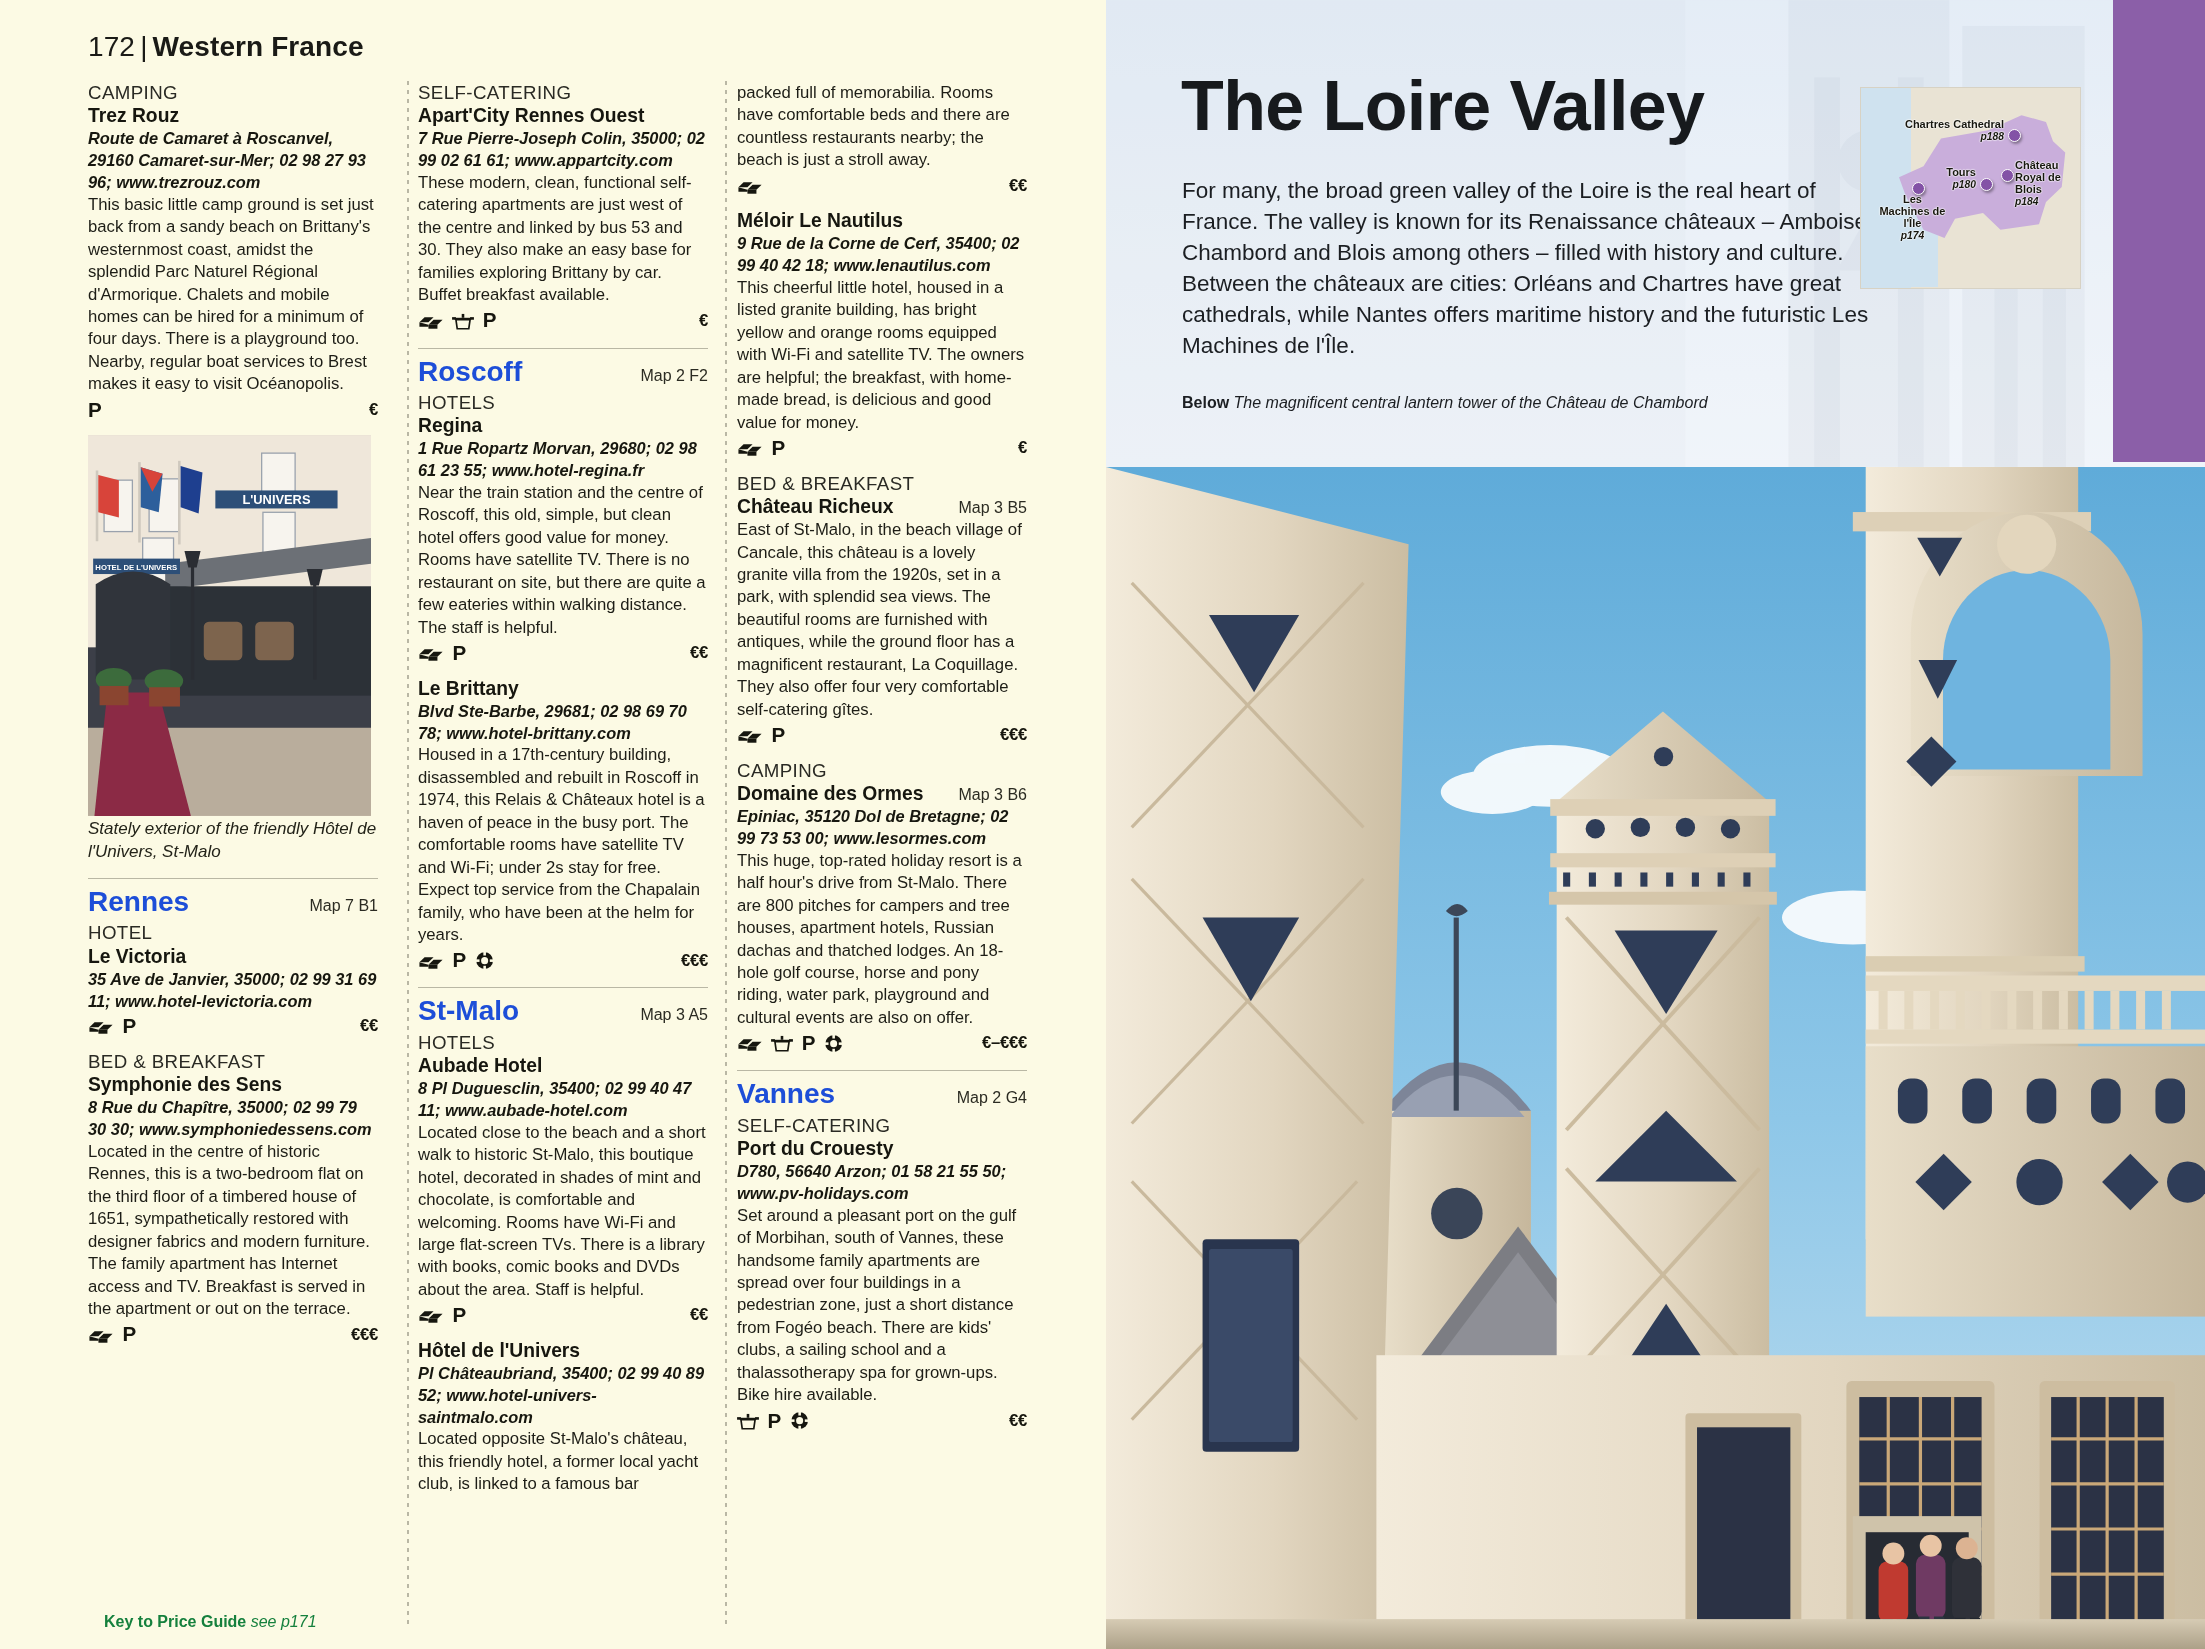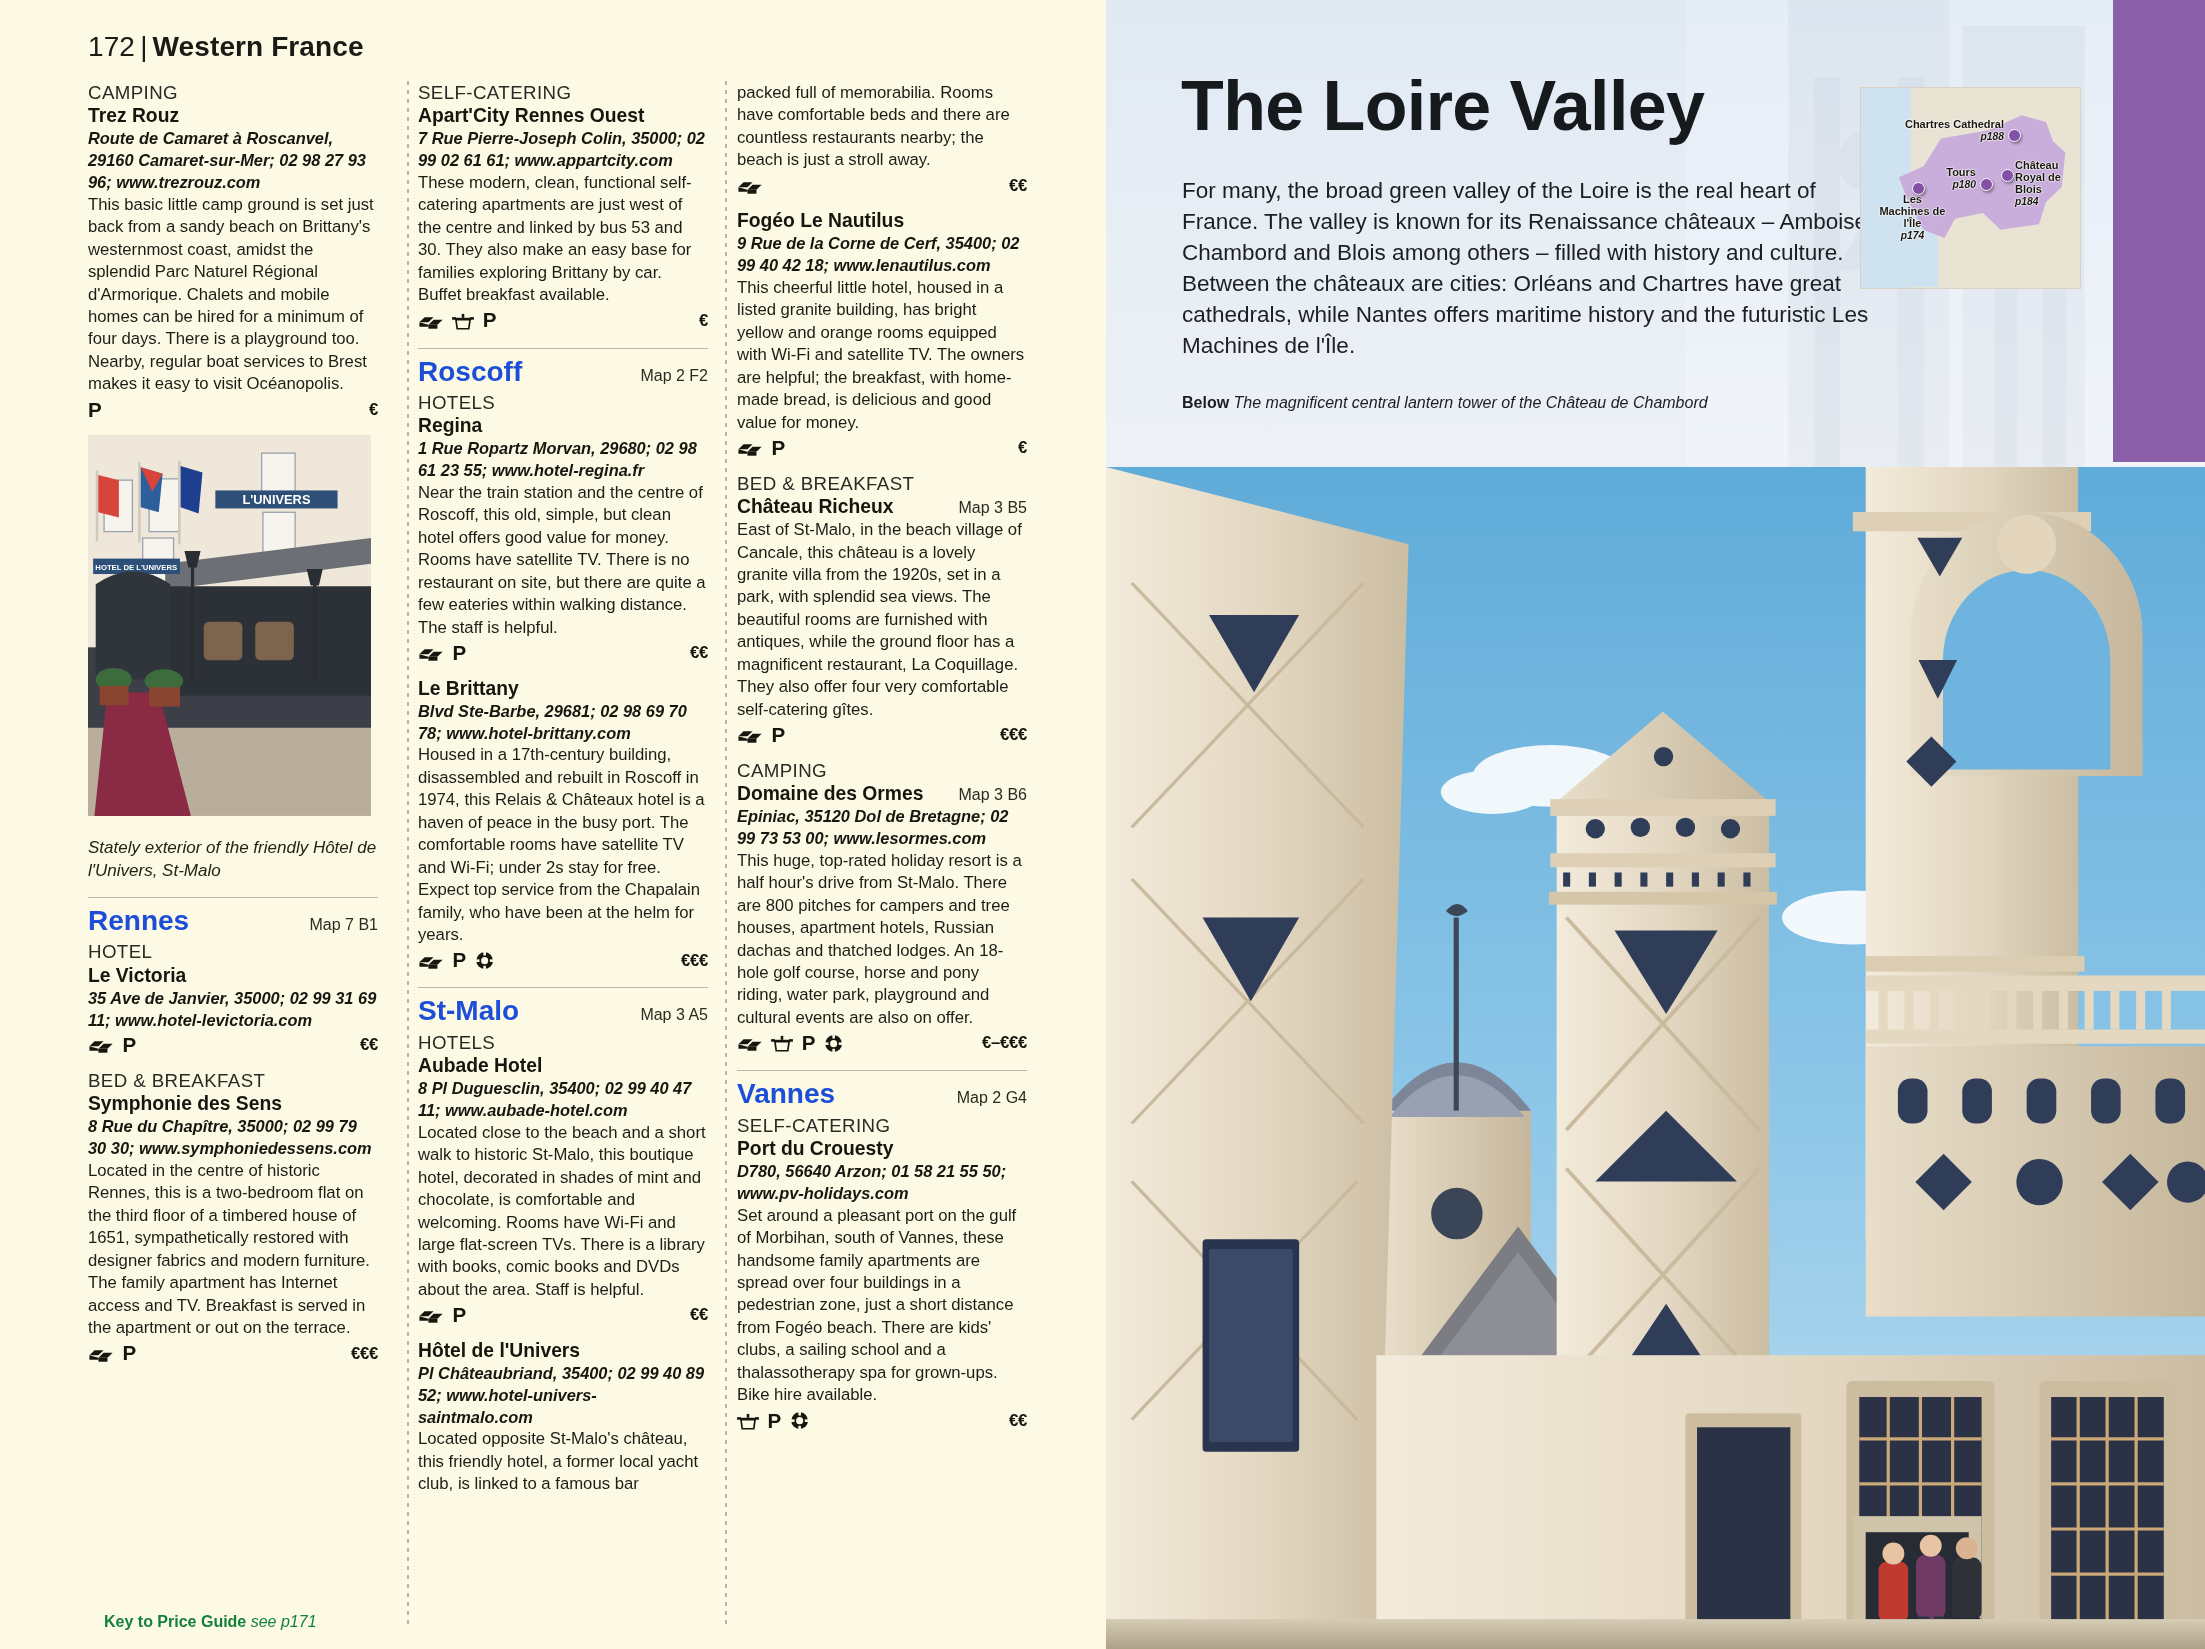--- a/index.html
+++ b/index.html
@@ -64,21 +64,21 @@
   
   .town-rule{border-top:1.3px solid #b9b7a4;margin:15.4px 0 0 0;}
   .town-head{
     display:flex;align-items:baseline;margin:9px 0 6.4px 0;
   }
   .town-name{font-size:28px;font-weight:700;color:#1d4ed8;line-height:1;}
   .town-map{margin-left:auto;font-size:16px;color:#2b2b22;}
 
   
   .photo-univers{
-    width:283px;height:381px;margin:14px 0 21px 0;position:relative;overflow:hidden;
+    width:283px;height:381px;margin:14px 0 2px 0;position:relative;overflow:hidden;
     background:#cbbfb4;
   }
   .caption{
     font-size:17px;font-style:italic;color:#232319;line-height:1.3;
   }
 
   .footer-key{
     position:absolute;left:104px;bottom:19.3px;
     font-size:16px;color:#15803d;
   }
@@ -400,21 +400,21 @@
                 <path d="M16 20 L24 12 L38 12 L30 20 Z" fill="#16160f"></path>
                 <path d="M2 16 L2 23 L16 23 L16 20 Z" fill="#16160f"></path>
                 <path d="M16 20 L16 26 L30 26 L30 20 Z" fill="#16160f"></path>
               </svg>
           </span>
           <span class="price">€€</span>
         </div>
       </div>
 
       <div class="entry">
-        <div class="name">Fogéo Le Nautilus</div>
+        <div class="name">Méloir Le Nautilus</div>
         <div class="addr">9 Rue de la Corne de Cerf, 35400; 02 99 40 42 18; www.lenautilus.com</div>
         <div class="desc">This cheerful little hotel, housed in a listed granite building, has bright yellow and orange rooms equipped with Wi-Fi and satellite TV. The owners are helpful; the breakfast, with home-made bread, is delicious and good value for money.</div>
         <div class="iconrow">
           <span class="ic">
             <svg class="icn" width="26" height="18" viewBox="0 0 40 28">
                 <path d="M2 16 L10 8 L24 8 L16 16 Z" fill="#16160f"></path>
                 <path d="M16 20 L24 12 L38 12 L30 20 Z" fill="#16160f"></path>
                 <path d="M2 16 L2 23 L16 23 L16 20 Z" fill="#16160f"></path>
                 <path d="M16 20 L16 26 L30 26 L30 20 Z" fill="#16160f"></path>
               </svg>

